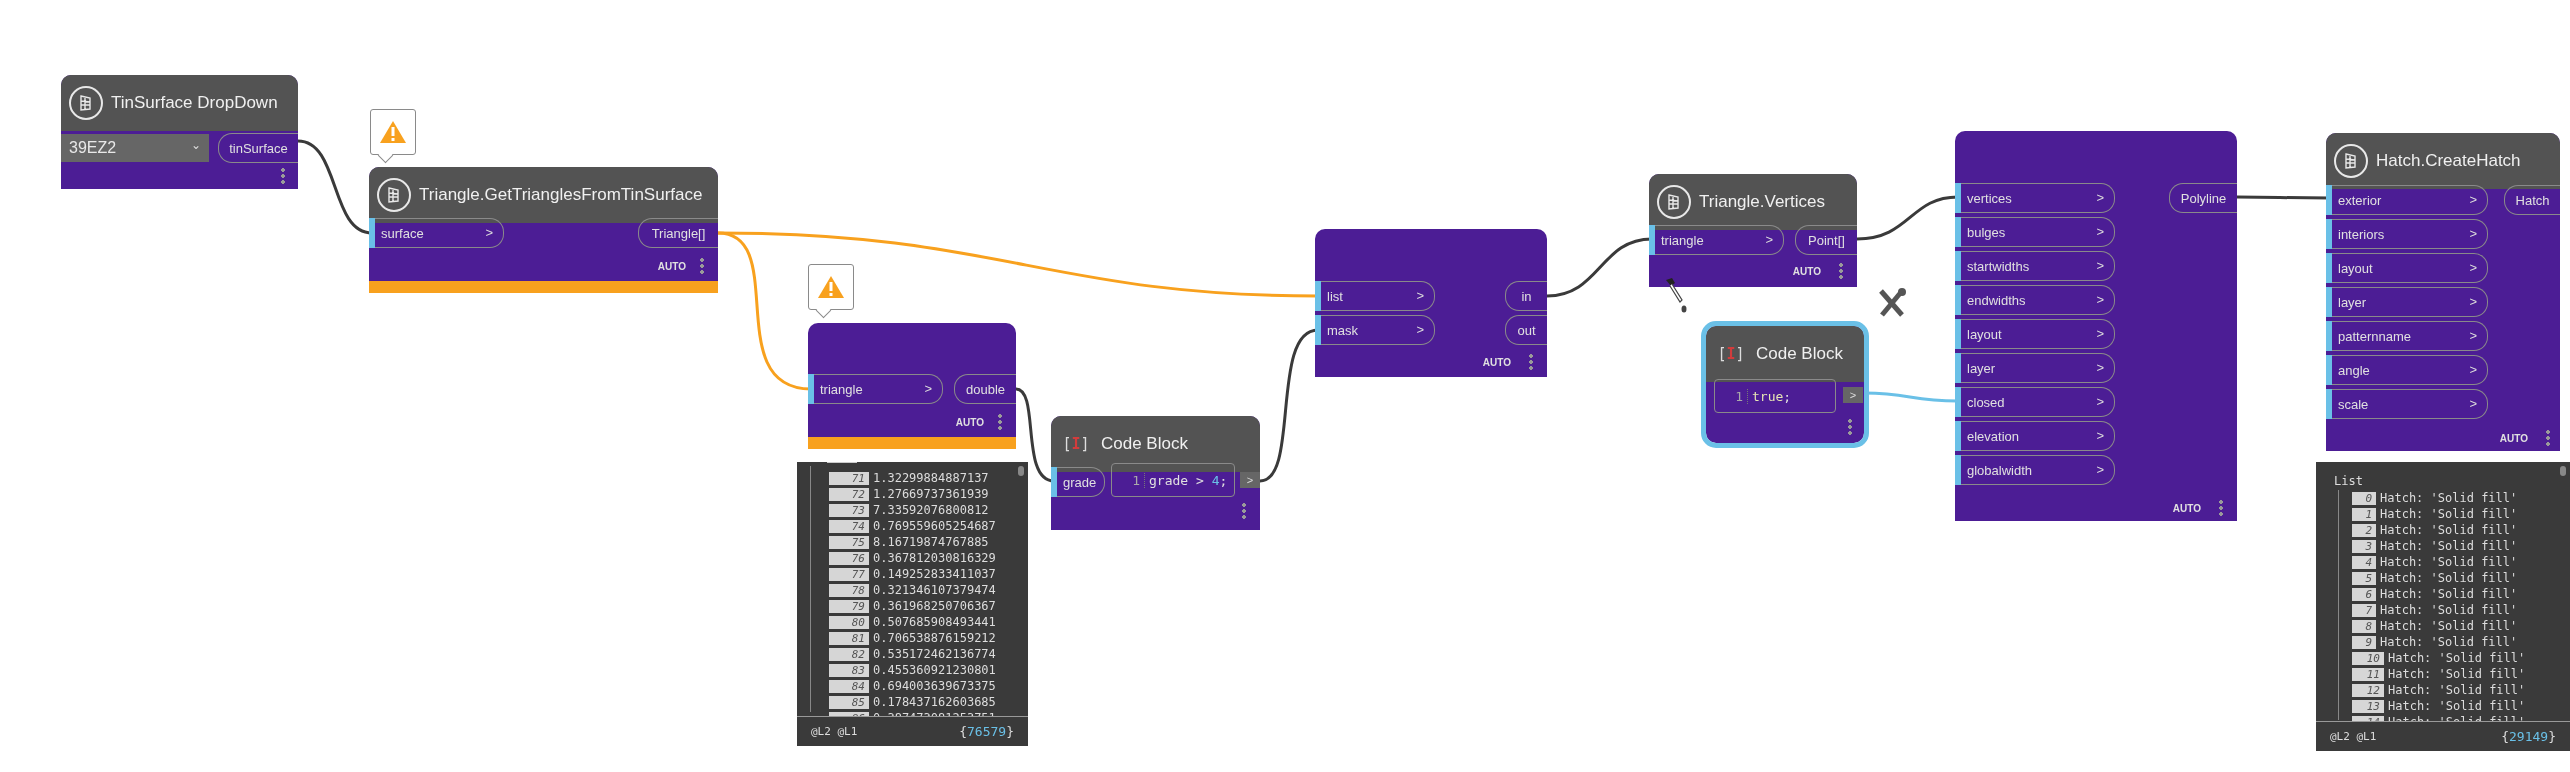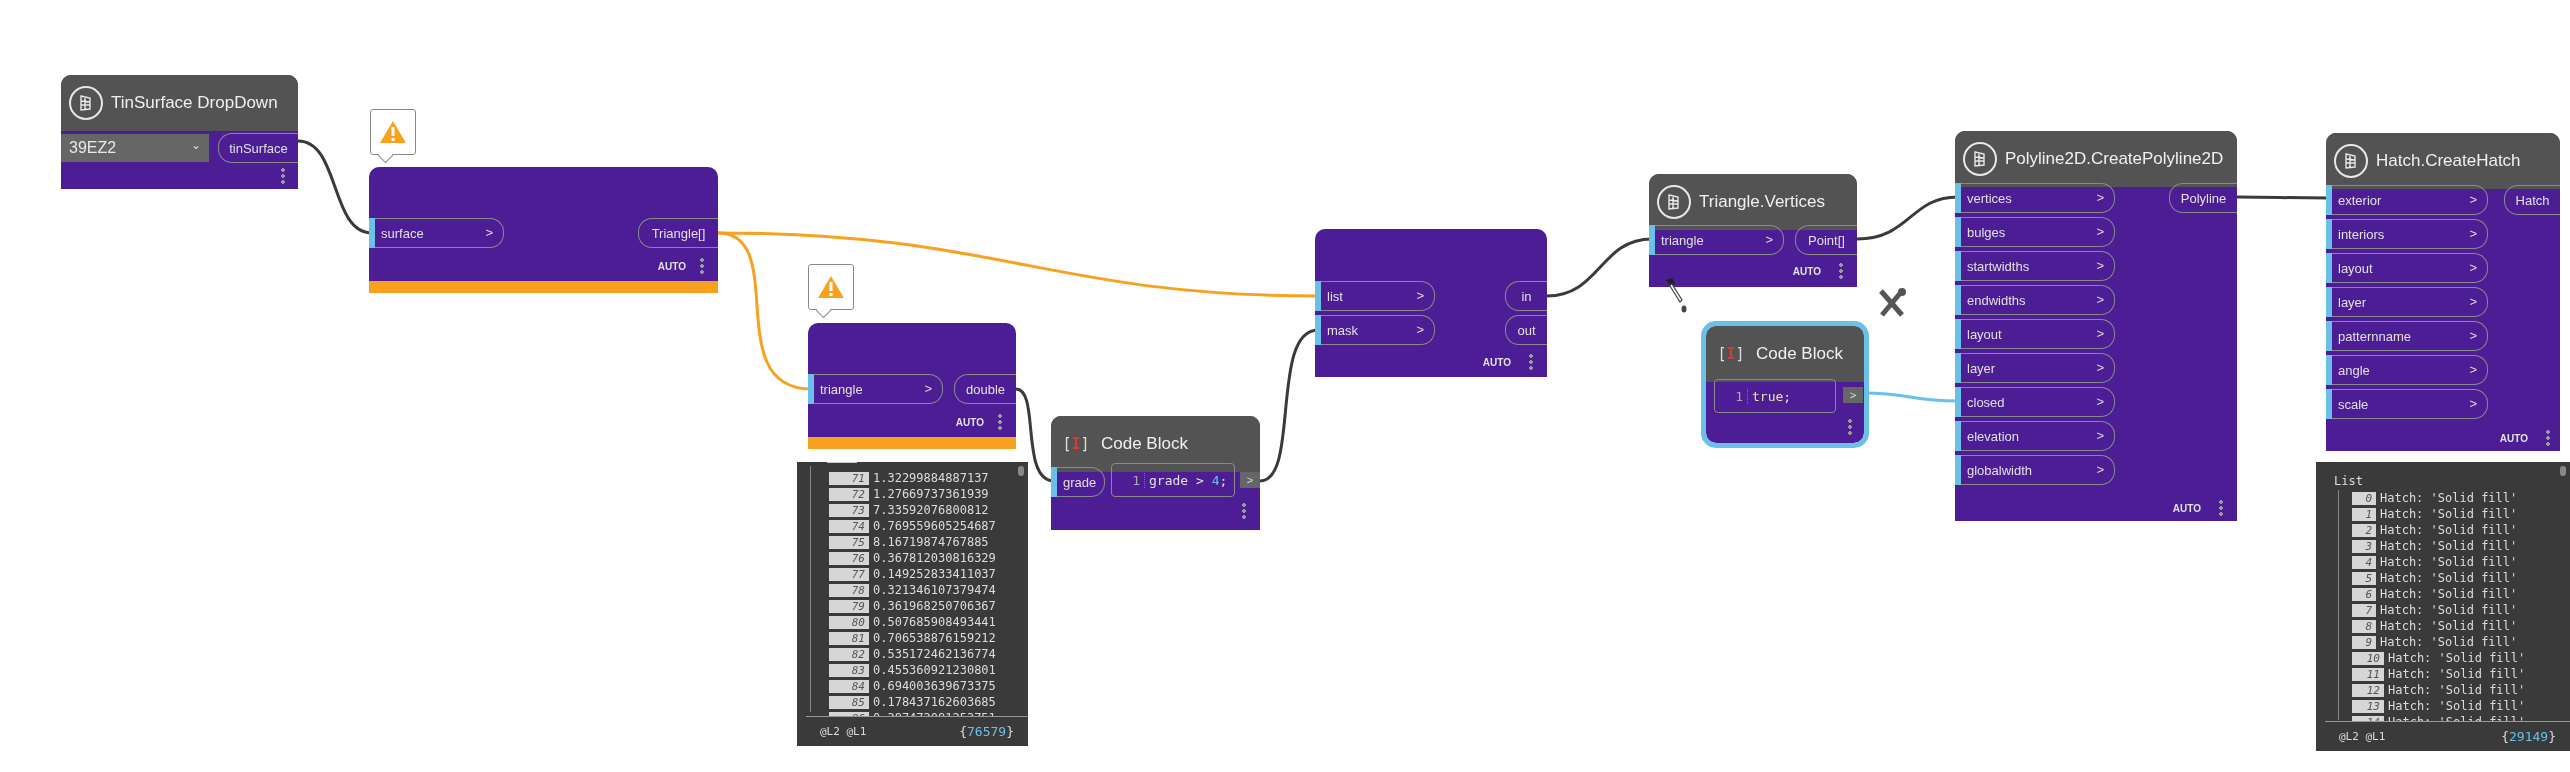--- a/index.html
+++ b/index.html
@@ -26,21 +26,21 @@
   .warn-bubble::after { content:""; position:absolute; left:9px; bottom:-7px; width:10px; height:10px; background:#fff; border-right:1px solid #8a8a8a; border-bottom:1px solid #8a8a8a; transform:rotate(45deg); }
   .dropdown { position:absolute; left:0; top:59px; width:148px; height:28px; background:#666; color:#e8e8e8; font-size:16px; display:flex; align-items:center; padding-left:8px; box-sizing:border-box; }
   .dropdown .chev { position:absolute; right:8px; top:4px; font-size:12px; color:#ddd; }
   .code-editor { position:absolute; border:1px solid #8a8a8a; border-radius:4px; box-sizing:border-box; font-family:"DejaVu Sans Mono", monospace; font-size:13px; display:flex; align-items:center; }
   .code-editor .ln { color:#aaa; width:28px; text-align:right; padding-right:4px; border-right:1px dotted #777; margin-right:4px; }
   .code-editor .kw { color:#e6e6b4; }
   .code-editor .num { color:#6ac0e7; }
   .code-out { position:absolute; width:20px; height:16px; background:#666; color:#ddd; font-size:11px; text-align:center; line-height:16px; }
   .watch { position:absolute; background:#3a3a3a; z-index:2; color:#ddd; font-family:"DejaVu Sans Mono", monospace; }
   .watch .body { position:absolute; left:0; right:0; top:0; bottom:30px; overflow:hidden; }
-  .watch .footer { position:absolute; left:0; right:0; bottom:0; height:30px; border-top:1px solid #999; font-size:11px; display:flex; align-items:center; justify-content:space-between; padding:0 14px; box-sizing:border-box;margin-left:9px; }
+  .watch .footer { position:absolute; left:0; right:0; bottom:0; height:30px; border-top:1px solid #999; font-size:11px; display:flex; align-items:center; justify-content:space-between; padding:0 14px; box-sizing:border-box; }
   .watch .count { font-size:13px; color:#ddd; }
   .watch .count span { color:#6ac0e7; }
   .watch .row { height:16px; font-size:12px; line-height:16px; white-space:nowrap; display:flex; align-items:center; }
   .watch .idx { display:inline-block; background:#d6d6d6; color:#555; font-style:italic; text-align:right; padding-right:4px; margin-right:4px; height:13px; line-height:13px; font-size:11px; }
   .watch .vline { position:absolute; width:1px; background:#888; }
   .watch .scroll-dot { position:absolute; width:6px; height:10px; background:#888; border-radius:3px; }
   .tool-icon { position:absolute; z-index:3; }
 </style>
 </head>
 <body>
@@ -78,20 +78,28 @@
 
 <div class="warn-bubble" style="left:370px; top:109px;">
   <svg width="28" height="24" viewBox="0 0 28 24">
       <path d="M14 1 L27 23 L1 23 Z" fill="#f8a11e"></path>
       <rect x="12.5" y="7" width="3" height="9" fill="#fff"></rect>
       <rect x="12.5" y="18" width="3" height="3" fill="#fff"></rect>
     </svg>
 </div>
 
 <div class="node" style="left:369px; top:167px; width:349px; height:126px;">
+  <div class="node-header">
+    <div class="node-icon">
+      <svg viewBox="0 0 20 20">
+          <path d="M5 3 L14 5 L14 16 L5 17 Z M5 8 L14 9 M5 12 L14 12 M9 4 L9 17" stroke="#e8e8e8" stroke-width="1.4" fill="none"></path>
+        </svg>
+    </div>
+    <span class="node-title">Triangle.GetTrianglesFromTinSurface</span>
+  </div>
   <div class="port-in" style="left:2px; top:51px; width:133px;">
     <span>surface</span>
       <span class="arrow">&gt;</span>
   </div>
   <div class="port-out" style="right:0; top:51px; width:80px;">
     <span>Triangle[]</span>
   </div>
   <span class="auto" style="right:32px; top:94px;">AUTO</span>
   <div class="dots" style="right:14px; top:90px;"></div>
   <div class="warn-bar" style="top:114px;"></div>
@@ -271,28 +279,20 @@
   <div class="code-editor" style="left:8px; top:53px; width:122px; height:34px;">
     <span class="ln">1</span>
     <span class="kw">true</span>
       <span style="color:#e0e0e0">;</span>
   </div>
   <div class="code-out" style="left:137px; top:61px;"><span>&gt;</span></div>
   <div class="dots" style="right:12px; top:92px;"></div>
 </div>
 
 <div class="node" style="left:1955px; top:131px; width:282px; height:390px;">
-  <div class="node-header">
-    <div class="node-icon">
-      <svg viewBox="0 0 20 20">
-          <path d="M5 3 L14 5 L14 16 L5 17 Z M5 8 L14 9 M5 12 L14 12 M9 4 L9 17" stroke="#e8e8e8" stroke-width="1.4" fill="none"></path>
-        </svg>
-    </div>
-    <span class="node-title">Polyline2D.CreatePolyline2D</span>
-  </div>
   <div id="poly-ports">
       <div class="port-in" style="left: 2px; top: 52px; width: 158px;">
         <span>vertices</span>
         <span class="arrow">&gt;</span>
       </div>
       <div class="port-in" style="left: 2px; top: 86px; width: 158px;">
         <span>bulges</span>
         <span class="arrow">&gt;</span>
       </div>
       <div class="port-in" style="left: 2px; top: 120px; width: 158px;">

